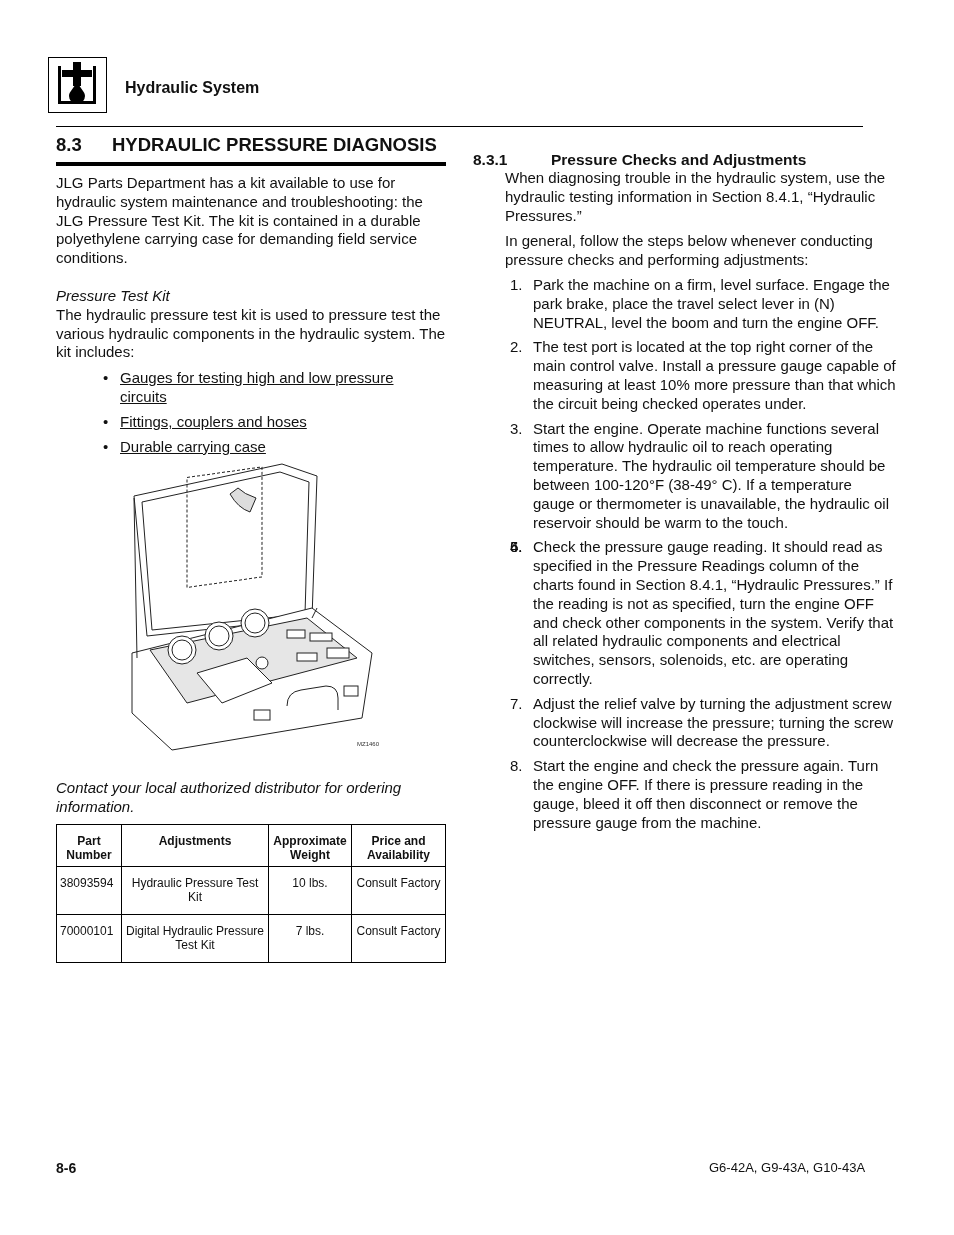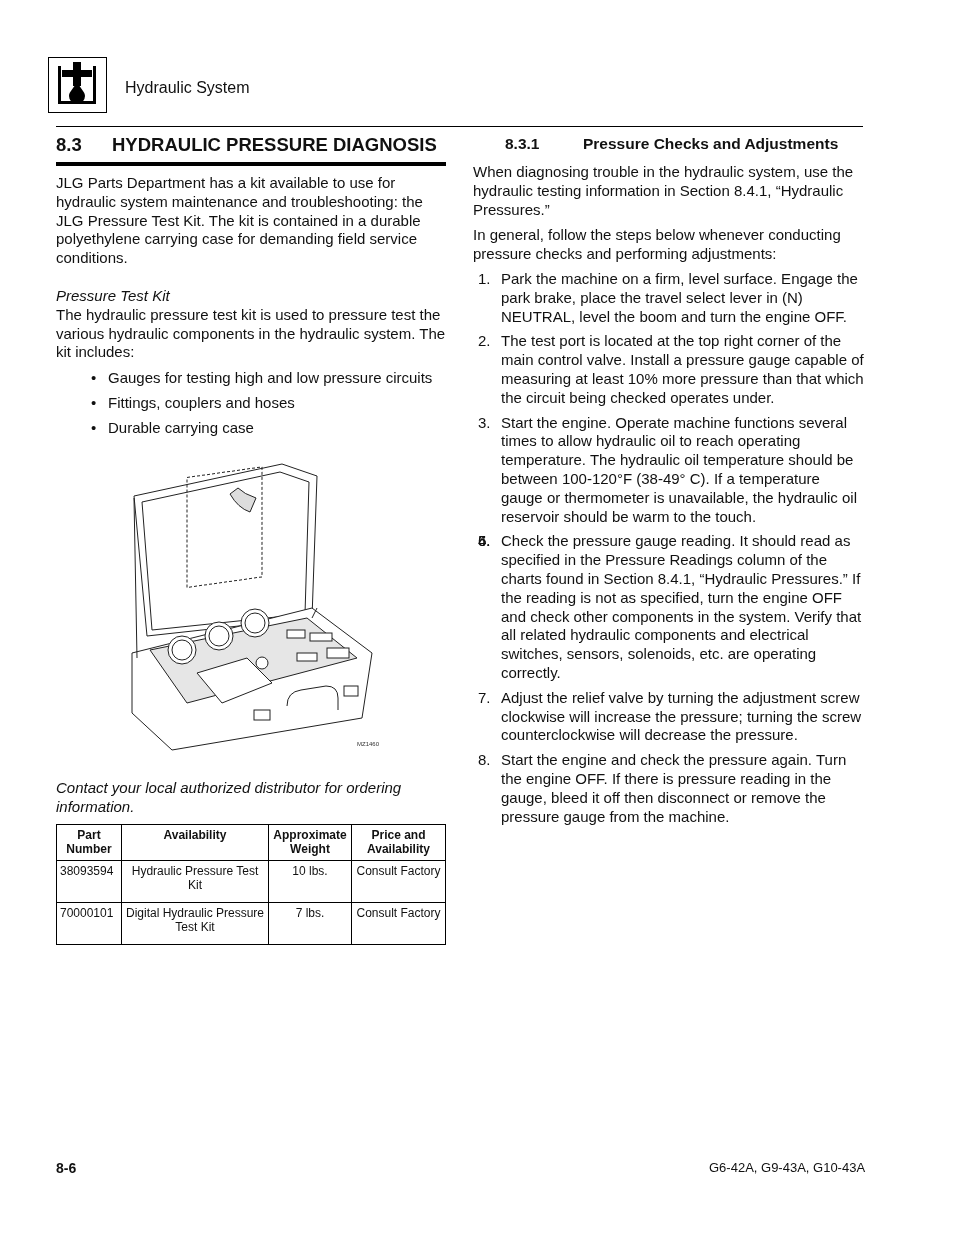--- a/index.html
+++ b/index.html
@@ -1,38 +1,38 @@
 <!DOCTYPE html>
 <html><head>
 <meta charset="utf-8">
 <style>
   html, body { margin: 0; padding: 0; background: #fff; }
   body { width: 954px; height: 1235px; position: relative; font-family: "Liberation Sans", sans-serif; color: #111; overflow: hidden; }
   .abs { position: absolute; }
   .logo { left: 48px; top: 57px; width: 59px; height: 56px; border: 1.5px solid #000; box-sizing: border-box; }
-  .header-title { left: 125px; top: 79px; font-size: 16px; font-weight: normal; text-align: right; }
+  .header-title { left: 125px; top: 79px; font-size: 16px; font-weight: bold; text-align: right; }
   .header-rule { left: 56px; top: 126px; width: 807px; height: 1px; background: #000; }
   .h1 { left: 56px; top: 134px; font-size: 18.5px; font-weight: bold; white-space: nowrap; }
   .h1 .num { display: inline-block; width: 56px; }
   .h1-rule { left: 56px; top: 162px; width: 390px; height: 4px; background: #000; }
   .col { font-size: 15px; line-height: 18.8px; }
   .left { left: 56px; width: 392px; }
   .right { left: 473px; width: 392px; }
   p { margin: 0; }
   .italic { font-style: italic; }
-  ul.bullets { list-style: none; margin: 0; padding: 0; }
+  ul.bullets { list-style: none; margin: 12px; padding: 0; text-decoration: underline; }
   ul.bullets li { position: relative; padding-left: 52px; margin-bottom: 6px; }
   ul.bullets li::before { content: "•"; position: absolute; left: 35px; }
-  .h2 { left: 473px; top: 135px; font-size: 15.5px; font-weight: bold; white-space: nowrap; margin-left: 32px; }
+  .h2 { left: 473px; top: 151px; font-size: 15.5px; font-weight: bold; white-space: nowrap; }
   .h2 .num { display: inline-block; width: 78px; }
   ol.steps { list-style: none; margin: 0; padding: 0; }
   ol.steps li { position: relative; padding-left: 28px; margin-bottom: 6px; }
   ol.steps li .n { position: absolute; left: 5px; }
   table.parts { border-collapse: collapse; font-size: 12px; line-height: 14px; }
-  table.parts th, table.parts td { border: 1px solid #000; text-align: center; vertical-align: top; padding: 3px 3px 10px 3px; }
+  table.parts th, table.parts td { border: 1px solid #000; text-align: center; vertical-align: top; padding: 9px 3px 10px 3px; }
   table.parts th { font-weight: bold; padding-bottom: 4px; }
   table.parts td.pn { text-align: left; }
   .footer-left { left: 56px; top: 1160px; font-size: 14px; font-weight: bold; }
   .footer-right { left: 709px; top: 1160px; font-size: 13px; }
   .fig-label { font-size: 6px; color: #333; }
 </style>
 </head>
 <body>
 
 <div class="abs logo">
@@ -99,21 +99,21 @@
 </div>
 
 <div class="abs col left" style="top:779px;font-style:italic;">
   <p>Contact your local authorized distributor for ordering information.</p>
 </div>
 
 <table class="abs parts" style="left:56px; top:824px; width:390px;">
   <thead>
     <tr>
       <th style="width:58px;">Part Number</th>
-      <th style="width:140px;">Availability</th>
+      <th style="width:140px;">Adjustments</th>
       <th style="width:76px;">Approximate Weight</th>
       <th>Price and Availability</th>
     </tr>
   </thead>
   <tbody>
     <tr>
       <td class="pn">38093594</td>
       <td>Hydraulic Pressure Test Kit</td>
       <td>10 lbs.</td>
       <td>Consult Factory</td>
@@ -123,21 +123,21 @@
       <td>Digital Hydraulic Pressure Test Kit</td>
       <td>7 lbs.</td>
       <td>Consult Factory</td>
     </tr>
   </tbody>
 </table>
 
 <div class="abs h2">
   <span class="num">8.3.1</span><span>Pressure Checks and Adjustments</span>
 </div>
-<div class="abs col right" style="top:163px;">
+<div class="abs col right" style="top:169px;margin-left:32px;">
   <p>When diagnosing trouble in the hydraulic system, use the hydraulic testing information in Section 8.4.1, “Hydraulic Pressures.”</p>
   <p style="margin-top:7px;">In general, follow the steps below whenever conducting pressure checks and performing adjustments:</p>
   <ol class="steps" style="margin-top:6px;">
     <li><span class="n">1.</span><span>Park the machine on a firm, level surface. Engage the park brake, place the travel select lever in (N) NEUTRAL, level the boom and turn the engine OFF.</span></li>
     <li><span class="n">2.</span><span>The test port is located at the top right corner of the main control valve. Install a pressure gauge capable of measuring at least 10% more pressure than that which the circuit being checked operates under.</span></li>
     <li><span class="n">3.</span><span>Start the engine. Operate machine functions several times to allow hydraulic oil to reach operating temperature. The hydraulic oil temperature should be between 100-120°F (38-49° C). If a temperature gauge or thermometer is unavailable, the hydraulic oil reservoir should be warm to the touch.</span></li>
     <li><span class="n">4.</span></li>
     <li><span class="n">5.</span></li>
     <li><span class="n">6.</span><span>Check the pressure gauge reading. It should read as specified in the Pressure Readings column of the charts found in Section 8.4.1, “Hydraulic Pressures.” If the reading is not as specified, turn the engine OFF and check other components in the system. Verify that all related hydraulic components and electrical switches, sensors, solenoids, etc. are operating correctly.</span></li>
     <li><span class="n">7.</span><span>Adjust the relief valve by turning the adjustment screw clockwise will increase the pressure; turning the screw counterclockwise will decrease the pressure.</span></li>

